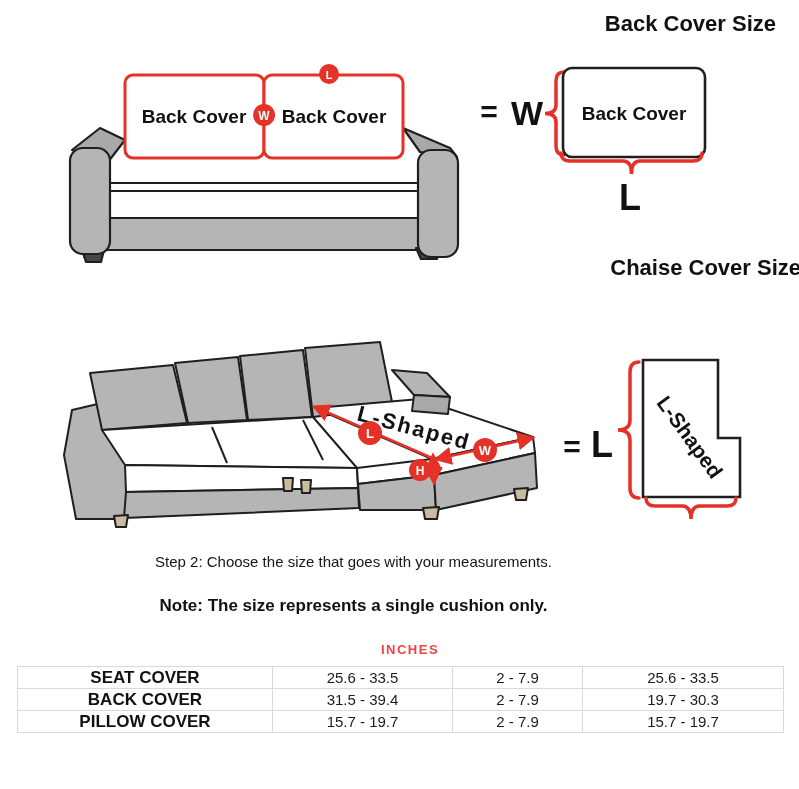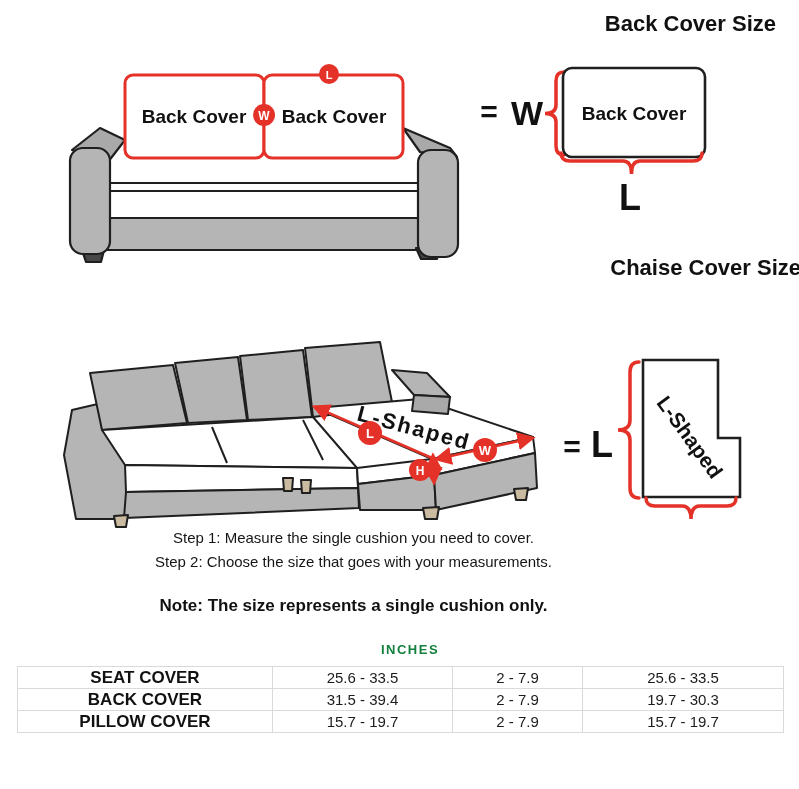--- a/index.html
+++ b/index.html
@@ -2,21 +2,21 @@
 <html><head>
 <meta charset="utf-8">
 <style>
   html,body{margin:0;padding:0;}
   body{width:799px;height:789px;background:#ffffff;font-family:"Liberation Sans","DejaVu Sans",sans-serif;color:#1a1a1a;}
   .page{position:relative;width:799px;height:789px;overflow:hidden;background:#fff;}
   .abs{position:absolute;}
   .title{left:0;width:776px;text-align:right;font-weight:700;font-size:22px;color:#111;}
   .stepline{left:0;width:707px;text-align:center;font-size:15px;color:#161616;}
   .noteline{left:0;width:707px;text-align:center;font-size:17px;font-weight:700;color:#111;}
-  .inches{left:21px;width:778px;text-align:center;font-size:13px;font-weight:700;letter-spacing:1.5px;color:#15803d;}
+  .inches{left:21px;width:778px;text-align:center;font-size:13px;font-weight:700;letter-spacing:1.5px;color:#ef4444;}
   table.size{border-collapse:collapse;table-layout:fixed;width:766px;}
   table.size td,table.size th{border:1px solid #dadada;text-align:center;vertical-align:middle;padding:0;height:21px;}
   table.size th{font-size:14px;font-weight:700;color:#111;}
   td.rowlabel{font-size:17px;font-weight:700;color:#111;}
   td.val{font-size:15px;font-weight:400;color:#1c1c1c;}
   svg text{font-family:"Liberation Sans","DejaVu Sans",sans-serif;}
 </style>
 </head>
 <body>
 
@@ -125,21 +125,20 @@
     <g>
       <text x="572" y="126" font-size="30" font-weight="700" fill="#111" text-anchor="middle" dominant-baseline="central">=</text>
       <text x="602" y="124" font-size="36" font-weight="600" fill="#111" text-anchor="middle" dominant-baseline="central">L</text>
       <path d="M 639 42 Q 630 42 630 52 L 630 100 Q 630 110 618 110 Q 630 110 630 120 L 630 168 Q 630 178 639 178" fill="none" stroke="#e53228" stroke-width="3.5" stroke-linecap="round"></path>
       <polygon points="643,40 718,40 718,118 740,118 740,177 643,177" fill="#ffffff" stroke="#1f1f1f" stroke-width="2.6"></polygon>
       <text x="690" y="117" transform="rotate(54 690 117)" font-size="21" font-weight="700" fill="#111" text-anchor="middle" dominant-baseline="central">L-Shaped</text>
       <path d="M 646 178 Q 646 186 655 186 L 682 186 Q 691 186 691 199 Q 691 186 700 186 L 727 186 Q 736 186 736 178" fill="none" stroke="#e53228" stroke-width="3.5" stroke-linecap="round"></path>
     </g>
   </svg>
 
-  <div class="abs stepline" style="top:529px;">Step 1: Measure the single cushion you need to cover.</div>
   <div class="abs stepline" style="top:553px;">Step 2: Choose the size that goes with your measurements.</div>
   <div class="abs noteline" style="top:596px;">Note: The size represents a single cushion only.</div>
 
   <div class="abs inches" style="top:642px;">INCHES</div>
 
   <div class="abs" style="left:17px;top:666px;">
     <table class="size">
       <colgroup>
         <col style="width:255px">
           <col style="width:180px">

